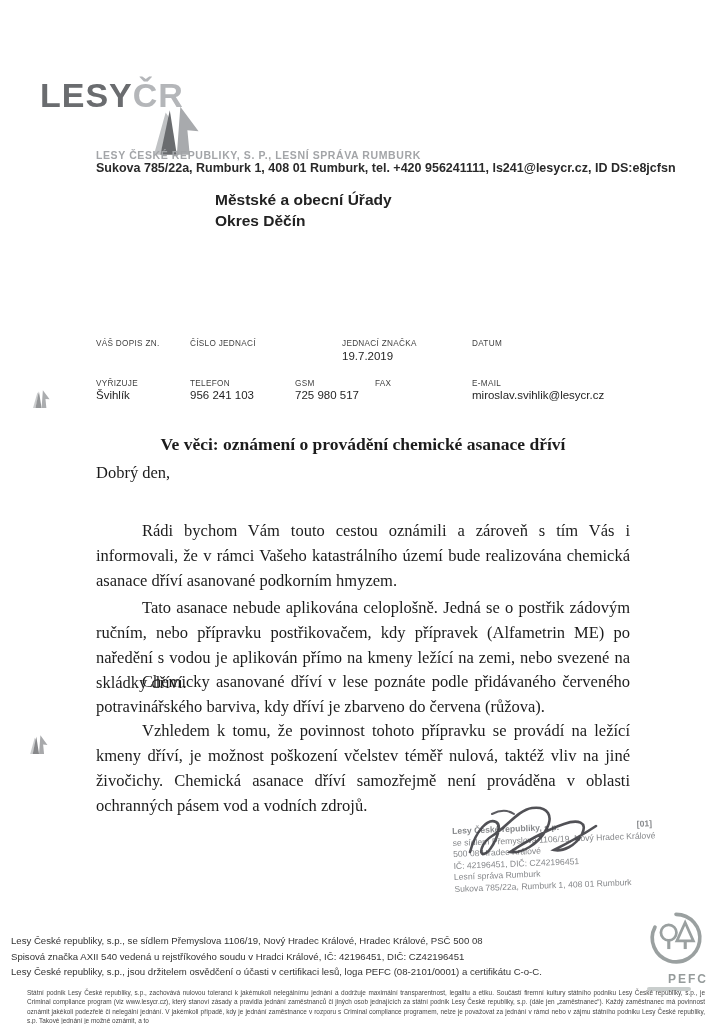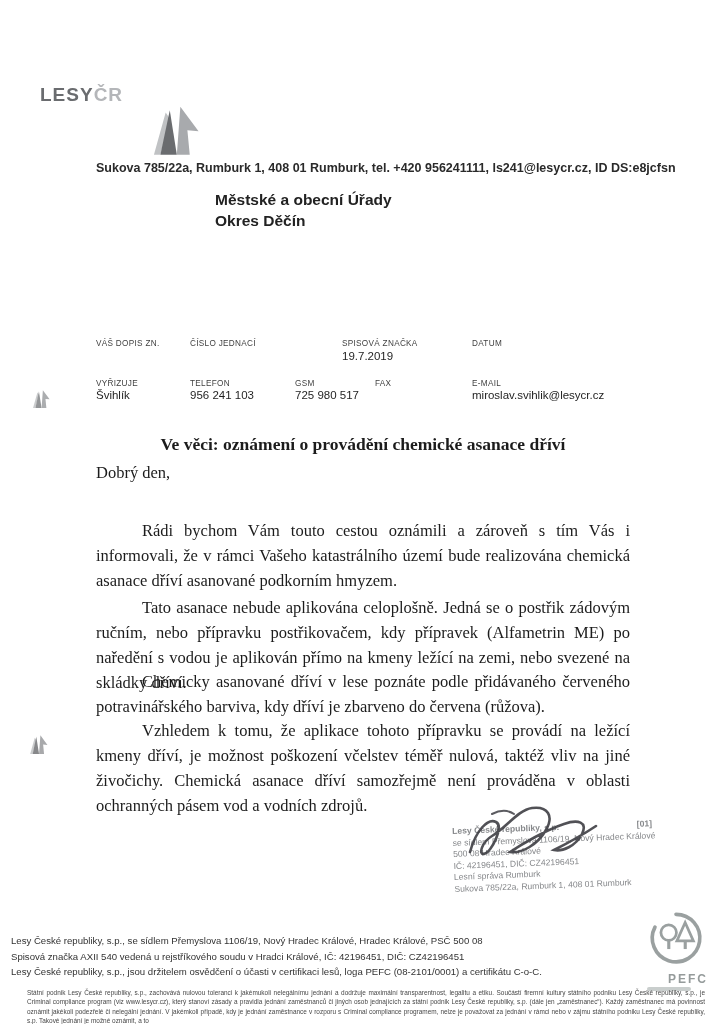--- a/index.html
+++ b/index.html
@@ -7,21 +7,21 @@
     position:relative;width:724px;height:1024px;background:#ffffff;
     overflow:hidden;margin:0 auto;
     font-family:"Liberation Serif", serif;color:#1c1c1c;
   }
   .sans{font-family:"Liberation Sans", sans-serif;}
   .abs{position:absolute;}
 
   
   .logo-wrap{top:80px;left:40px;width:180px;height:70px;}
   .logo-text{font-family:"Liberation Sans", sans-serif;font-weight:bold;
-    font-size:19px;letter-spacing:1px;color:#6a6c6f;line-height:30px;}
+    font-size:34px;letter-spacing:1px;color:#6a6c6f;line-height:30px;}
   .logo-cr{color:#b4b6b9;}
   .logo-mark{position:absolute;left:105px;top:22px;}
   .company-line{top:149px;left:96px;font-weight:bold;font-size:10.5px;
     color:#a3a5a8;letter-spacing:.6px;}
   .address-line{top:161px;left:96px;font-weight:bold;font-size:12.5px;color:#2a2a2a;}
 
   
   .recipient{top:189px;left:215px;font-weight:bold;font-size:15.5px;line-height:21px;
     color:#222;}
 
@@ -66,61 +66,62 @@
 <div class="sheet">
 
   <div class="abs logo-wrap">
     <div class="logo-text"><span>LESY</span><span class="logo-cr">ČR</span></div>
     <svg class="logo-mark" width="66" height="54" viewBox="0 0 110 92">
       <polygon points="14,90 34,18 41,28 25,90" fill="#c0c2c4"></polygon>
       <polygon points="25,90 41,14 53,90" fill="#6a6c6f"></polygon>
       <polygon points="53,90 59,8 90,50 71,48 75,90" fill="#a8aaad"></polygon>
     </svg>
   </div>
+  <div class="abs company-line sans">LESY ČESKÉ REPUBLIKY, S. P., LESNÍ SPRÁVA RUMBURK</div>
   <div class="abs address-line sans">Sukova 785/22a, Rumburk 1, 408 01 Rumburk,  tel. +420 956241111, ls241@lesycr.cz, ID DS:e8jcfsn</div>
 
   <div class="abs recipient sans">
     <div>Městské a obecní Úřady</div>
     <div>Okres Děčín</div>
   </div>
 
   <svg class="abs margin-mark" style="top:388px;left:30px" width="24" height="21" viewBox="0 0 110 92">
     <polygon points="14,90 34,18 41,28 25,90" fill="#b9bbbd"></polygon>
     <polygon points="25,90 41,14 53,90" fill="#717376"></polygon>
     <polygon points="53,90 59,8 90,50 71,48 75,90" fill="#909295"></polygon>
   </svg>
   <svg class="abs margin-mark" style="top:733px;left:27px" width="25" height="22" viewBox="0 0 110 92">
     <polygon points="14,90 34,18 41,28 25,90" fill="#b9bbbd"></polygon>
     <polygon points="25,90 41,14 53,90" fill="#5f6164"></polygon>
     <polygon points="53,90 59,8 90,50 71,48 75,90" fill="#8b8d90"></polygon>
   </svg>
 
   <div class="abs ref-label sans" style="top:339px;left:96px">VÁŠ DOPIS ZN.</div>
   <div class="abs ref-label sans" style="top:339px;left:190px">ČÍSLO JEDNACÍ</div>
-  <div class="abs ref-label sans" style="top:339px;left:342px">SPISOVÁ ZNAČKA</div>
+  <div class="abs ref-label sans" style="top:339px;left:342px">JEDNACÍ ZNAČKA</div>
   <div class="abs ref-label sans" style="top:339px;left:472px">DATUM</div>
   <div class="abs ref-value sans" style="top:350px;left:342px">19.7.2019</div>
 
   <div class="abs ref-label sans" style="top:379px;left:96px">VYŘIZUJE</div>
   <div class="abs ref-label sans" style="top:379px;left:190px">TELEFON</div>
   <div class="abs ref-label sans" style="top:379px;left:295px">GSM</div>
   <div class="abs ref-label sans" style="top:379px;left:375px">FAX</div>
   <div class="abs ref-label sans" style="top:379px;left:472px">E-MAIL</div>
 
   <div class="abs ref-value sans" style="top:389px;left:96px">Švihlík</div>
   <div class="abs ref-value sans" style="top:389px;left:190px">956 241 103</div>
   <div class="abs ref-value sans" style="top:389px;left:295px">725 980 517</div>
   <div class="abs ref-value sans" style="top:389px;left:472px">miroslav.svihlik@lesycr.cz</div>
 
   <div class="abs subject">Ve věci: oznámení o provádění chemické asanace dříví</div>
   <div class="abs greeting">Dobrý den,</div>
   <div class="abs body-par p1">Rádi bychom Vám touto cestou oznámili a zároveň s tím Vás i informovali, že v rámci Vašeho katastrálního území bude realizována chemická asanace dříví asanované podkorním hmyzem.</div>
   <div class="abs body-par p2">Tato asanace nebude aplikována celoplošně. Jedná se o postřik zádovým ručním, nebo přípravku postřikovačem, kdy přípravek (Alfametrin ME) po naředění s vodou je aplikován přímo na kmeny ležící na zemi, nebo svezené na skládky dříví.</div>
   <div class="abs body-par p3">Chemicky asanované dříví v lese poznáte podle přidávaného červeného potravinářského barviva, kdy dříví je zbarveno do červena (růžova).</div>
-  <div class="abs body-par p4">Vzhledem k tomu, že aplikace tohoto přípravku se provádí na ležící kmeny dříví, je možnost poškození včelstev téměř nulová, taktéž vliv na jiné živočichy. Chemická asanace dříví samozřejmě není prováděna v oblasti ochranných pásem vod a vodních zdrojů.</div>
+  <div class="abs body-par p4">Vzhledem k tomu, že povinnost tohoto přípravku se provádí na ležící kmeny dříví, je možnost poškození včelstev téměř nulová, taktéž vliv na jiné živočichy. Chemická asanace dříví samozřejmě není prováděna v oblasti ochranných pásem vod a vodních zdrojů.</div>
 
   <div class="abs stamp sans">
     <div class="s1">
       <span>Lesy České republiky, s.p.</span>
       <span>[01]</span>
     </div>
     <div>se sídlem Přemyslova 1106/19, Nový Hradec Králové</div>
     <div>500 08 Hradec Králové</div>
     <div>IČ: 42196451, DIČ: CZ42196451</div>
     <div>Lesní správa Rumburk</div>

